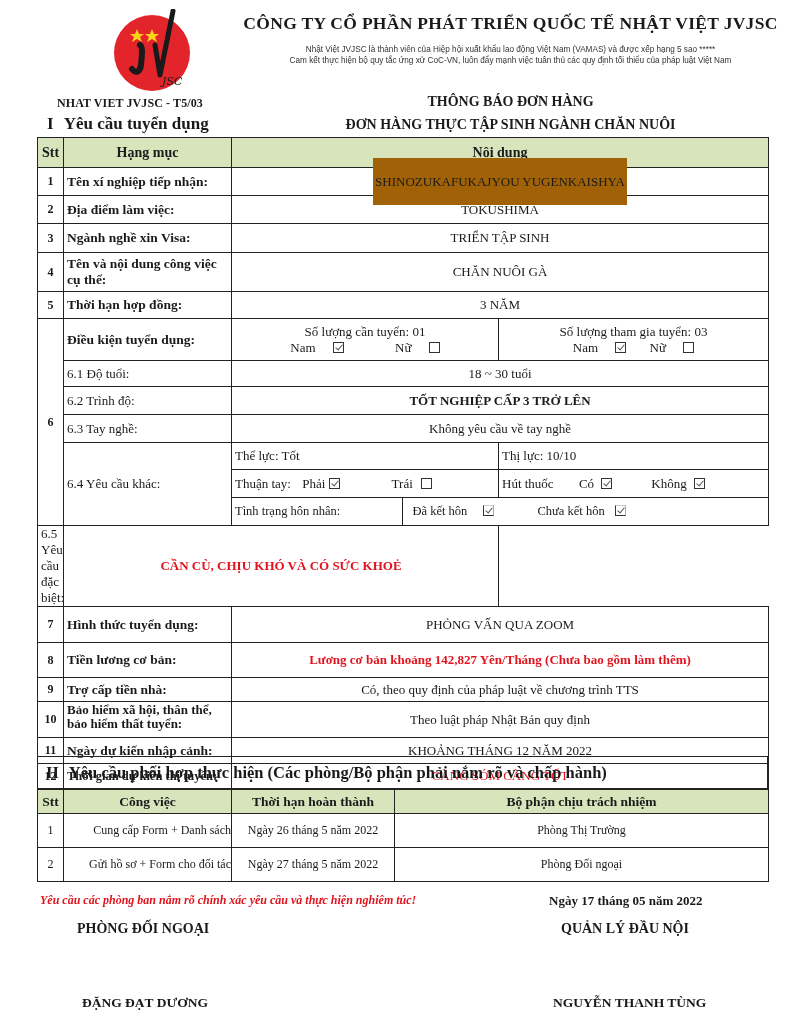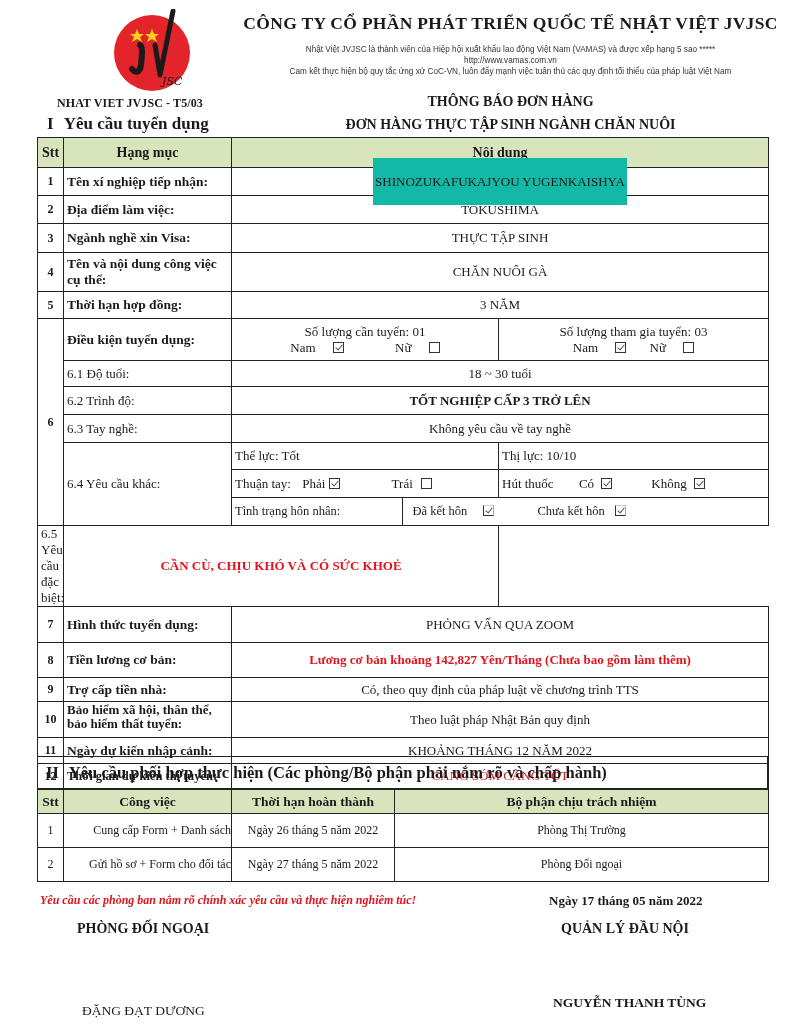--- a/index.html
+++ b/index.html
@@ -23,21 +23,21 @@
 
   #t1 { left: 37px; top: 137px; width: 731px; }
   #t1 th { background: #d8e4bc; font-size: 14px; font-weight: bold; height: 30px; }
   #t1 td.stt { text-align: center; font-size: 12px; font-weight: bold; }
   #t1 td.lbl { font-size: 13.5px; font-weight: bold; padding-left: 3px; line-height: 16px; }
   #t1 td.lbl.plain { font-weight: normal; font-size: 13px; }
   #t1 td.val { text-align: center; font-size: 13px; }
   #t1 td.val.bold { font-weight: bold; }
   #t1 td.val.red { color: #e0141e; font-weight: bold; }
   #t1 td.val.redn { color: #e0141e; }
-  .hl { background: #14b8a6; padding: 16px 2px; }
+  .hl { background: #a16207; padding: 16px 2px; }
   .small { font-size: 11.5px; }
   .cell-left { text-align: left !important; padding-left: 3px; font-size: 12.5px; }
 
   .cb { display: inline-block; width: 11px; height: 11px; border: 1.2px solid #333; vertical-align: -1px; position: relative; margin-left: 4px; }
   .cb.on::after { content: ""; position: absolute; left: 3px; top: 0px; width: 3px; height: 6px; border-right: 1.2px solid #555; border-bottom: 1.2px solid #555; transform: rotate(40deg); }
   .cb.open { border-top-color: #ccc; border-right-color: #aaa; }
 
   .inner { width: 100%; border-collapse: collapse; position: static; }
   .inner td { border: none; margin-top: 25px; }
 
@@ -45,42 +45,41 @@
   .section2 .roman { margin-right: 10px; }
   #t2 { left: 37px; top: 789px; width: 731px; }
   #t2 th { background: #d8e4bc; font-size: 13.5px; font-weight: bold; height: 24px; }
   #t2 td { font-size: 12px; height: 34px; text-align: center; }
   #t2 td.job { text-align: right; padding-left: 3px; }
 
   .footer-note { position: absolute; left: 40px; top: 893px; font-size: 12px; font-weight: bold; font-style: italic; color: #e0141e; }
   .footer-date { position: absolute; left: 549px; top: 893px; font-size: 13px; font-weight: bold; }
   .sign-left-title { position: absolute; left: 77px; top: 921px; font-size: 14px; font-weight: bold; }
   .sign-right-title { position: absolute; left: 561px; top: 921px; font-size: 14px; font-weight: bold; }
-  .sign-left-name { position: absolute; left: 82px; top: 995px; font-size: 13.5px; font-weight: normal; margin-top: 8px; }
+  .sign-left-name { position: absolute; left: 82px; top: 995px; font-size: 13.5px; font-weight: bold; }
   .sign-right-name { position: absolute; left: 553px; top: 995px; font-size: 13.5px; font-weight: bold; }
 </style>
 </head>
 <body>
 
 <div class="logo">
   <svg width="84" height="84" viewBox="0 0 84 84">
     <circle cx="42" cy="44" r="38" fill="#e3242b"></circle>
     <polygon points="27,20 29,25 34,25 30,28 32,33 27,30 22,33 24,28 20,25 25,25" fill="#f7d417"></polygon>
     <polygon points="42,20 44,25 49,25 45,28 47,33 42,30 37,33 39,28 35,25 40,25" fill="#f7d417"></polygon>
     <path d="M30,36 C33,38 32,46 31,56 C30,63 26,65 22,60" stroke="#1a1a1a" stroke-width="6" fill="none" stroke-linecap="round"></path>
     <path d="M45,36 L50,66 L63,2" stroke="#1a1a1a" stroke-width="5" fill="none" stroke-linecap="round" stroke-linejoin="round"></path>
     <text x="52" y="76" font-size="11" font-style="italic" fill="#1a1a1a" font-family="DejaVu Serif, serif">JSC</text>
   </svg>
 </div>
 <div class="logo-caption">NHAT VIET JVJSC - T5/03</div>
 
 <div class="company">
   <div class="title">CÔNG TY CỔ PHẦN PHÁT TRIỂN QUỐC TẾ NHẬT VIỆT JVJSC</div>
   <div class="line first">Nhật Việt JVJSC là thành viên của Hiệp hội xuất khẩu lao động Việt Nam (VAMAS) và được xếp hạng 5 sao *****</div>
-  <div class="line">http://www.vamas.com.vn</div>
   <div class="line">Cam kết thực hiện bộ quy tắc ứng xử CoC-VN, luôn đẩy mạnh việc tuân thủ các quy định tối thiểu của pháp luật Việt Nam</div>
 </div>
 <div class="notice-title">THÔNG BÁO ĐƠN HÀNG</div>
 <div class="order-title">ĐƠN HÀNG THỰC TẬP SINH NGÀNH CHĂN NUÔI</div>
 <div class="section1">
   <span class="roman">I</span><span>Yêu cầu tuyển dụng</span>
 </div>
 
 <table id="t1">
   <colgroup>
@@ -101,21 +100,21 @@
     <td class="val" colspan="2"><span class="hl">SHINOZUKAFUKAJYOU YUGENKAISHYA</span></td>
   </tr>
   <tr style="height:28px">
     <td class="stt">2</td>
     <td class="lbl">Địa điểm làm việc:</td>
     <td class="val" colspan="2">TOKUSHIMA</td>
   </tr>
   <tr style="height:29px">
     <td class="stt">3</td>
     <td class="lbl">Ngành nghề xin Visa:</td>
-    <td class="val" colspan="2">THỰC TẬP SINH</td>
+    <td class="val" colspan="2">TRIỂN TẬP SINH</td>
   </tr>
   <tr style="height:39px">
     <td class="stt">4</td>
     <td class="lbl">Tên và nội dung công việc cụ thể:</td>
     <td class="val" colspan="2">CHĂN NUÔI GÀ</td>
   </tr>
   <tr style="height:27px">
     <td class="stt">5</td>
     <td class="lbl">Thời hạn hợp đồng:</td>
     <td class="val" colspan="2">3 NĂM</td>

